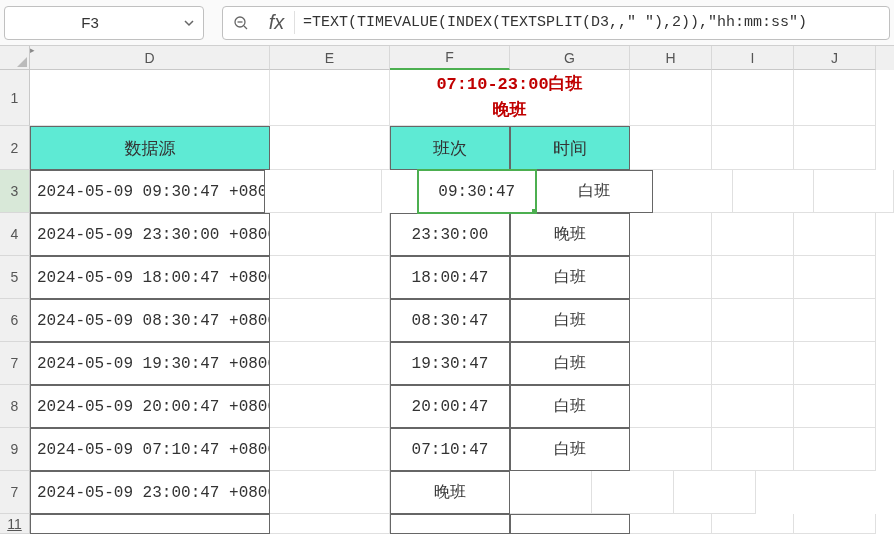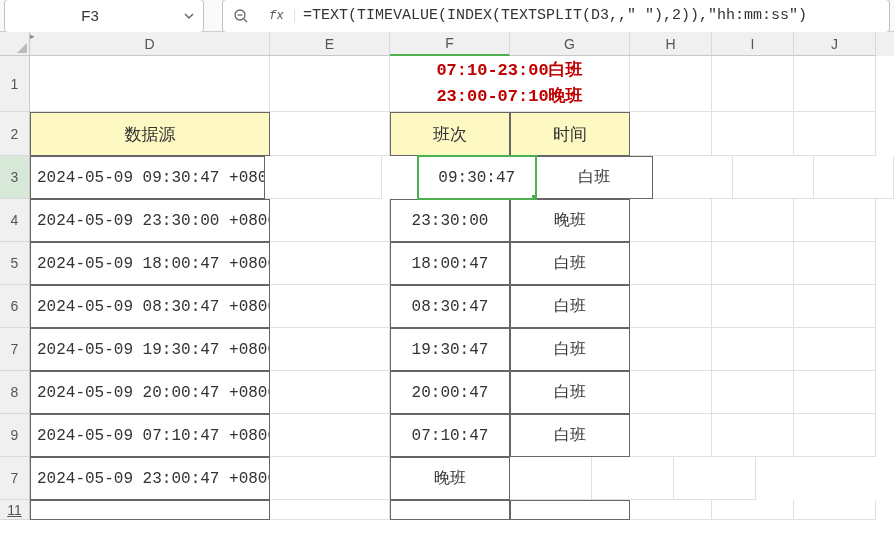--- a/index.html
+++ b/index.html
@@ -9,21 +9,21 @@
       background: #fff;
       overflow: hidden;
     }
     .top-bar {
       display: flex;
       align-items: center;
       gap: 8px;
       padding: 6px 4px;
       border-bottom: 1px solid #d0d0d0;
       background: #fafafa;
-      height: 32px;
+      height: 46px;
     }
     .name-box {
       width: 200px;
       height: 34px;
       border: 1px solid #c0c0c0;
       background: #fff;
       display: flex;
       align-items: center;
       position: relative;
       border-radius: 4px;
@@ -53,22 +53,22 @@
     }
     .zoom-icon, .fx-icon {
       width: 36px;
       display: flex;
       align-items: center;
       justify-content: center;
       color: #555;
     }
     .fx-icon {
       font-style: italic;
-      font-family: Liberation Mono, monospace;
-      font-size: 12px;
+      font-family: Liberation Sans, sans-serif;
+      font-size: 20px;
       border-right: 1px solid #e0e0e0;
     }
     .formula-input {
       flex: 1;
       border: none;
       outline: none;
       font-family: Consolas, "Courier New", monospace;
       font-size: 15px;
       padding: 0 8px;
       color: #333;
@@ -147,21 +147,21 @@
     .cw-F { width: 120px; }
     .cw-G { width: 120px; }
     .cw-H { width: 82px; }
     .cw-I { width: 82px; }
     .cw-J { width: 82px; }
     .rh-1 { height: 56px; }
     .rh-2 { height: 44px; }
     .rh-data { height: 43px; }
     .rh-11 { height: 20px; text-decoration: underline; }
     .header-cell {
-      background: #fef9c3;
+      background: #5eead4;
       border: 1px solid #666 !important;
       justify-content: center;
       font-family: Liberation Sans, sans-serif;
       font-size: 17px;
     }
     .data-box {
       border: 1px solid #666 !important;
       justify-content: center;
     }
     .data-box.left-align {
@@ -246,21 +246,20 @@
   <div class="row">
     <div class="row-header rh-1">1</div>
     <div class="cell cw-D rh-1"></div>
     <div class="cell cw-E rh-1"></div>
     <div class="cell rh-1 legend" style="width:240px">
       <div class="legend-row">
           <span>07:10-23:00</span>
           <span>白班</span>
         </div>
       <div class="legend-row">
-          <span>23:00-07:10</span>
           <span>晚班</span>
         </div>
     </div>
     <div class="cell cw-H rh-1"></div>
     <div class="cell cw-I rh-1"></div>
     <div class="cell cw-J rh-1"></div>
   </div>
 
   <div class="row">
     <div class="row-header rh-2">2</div>

